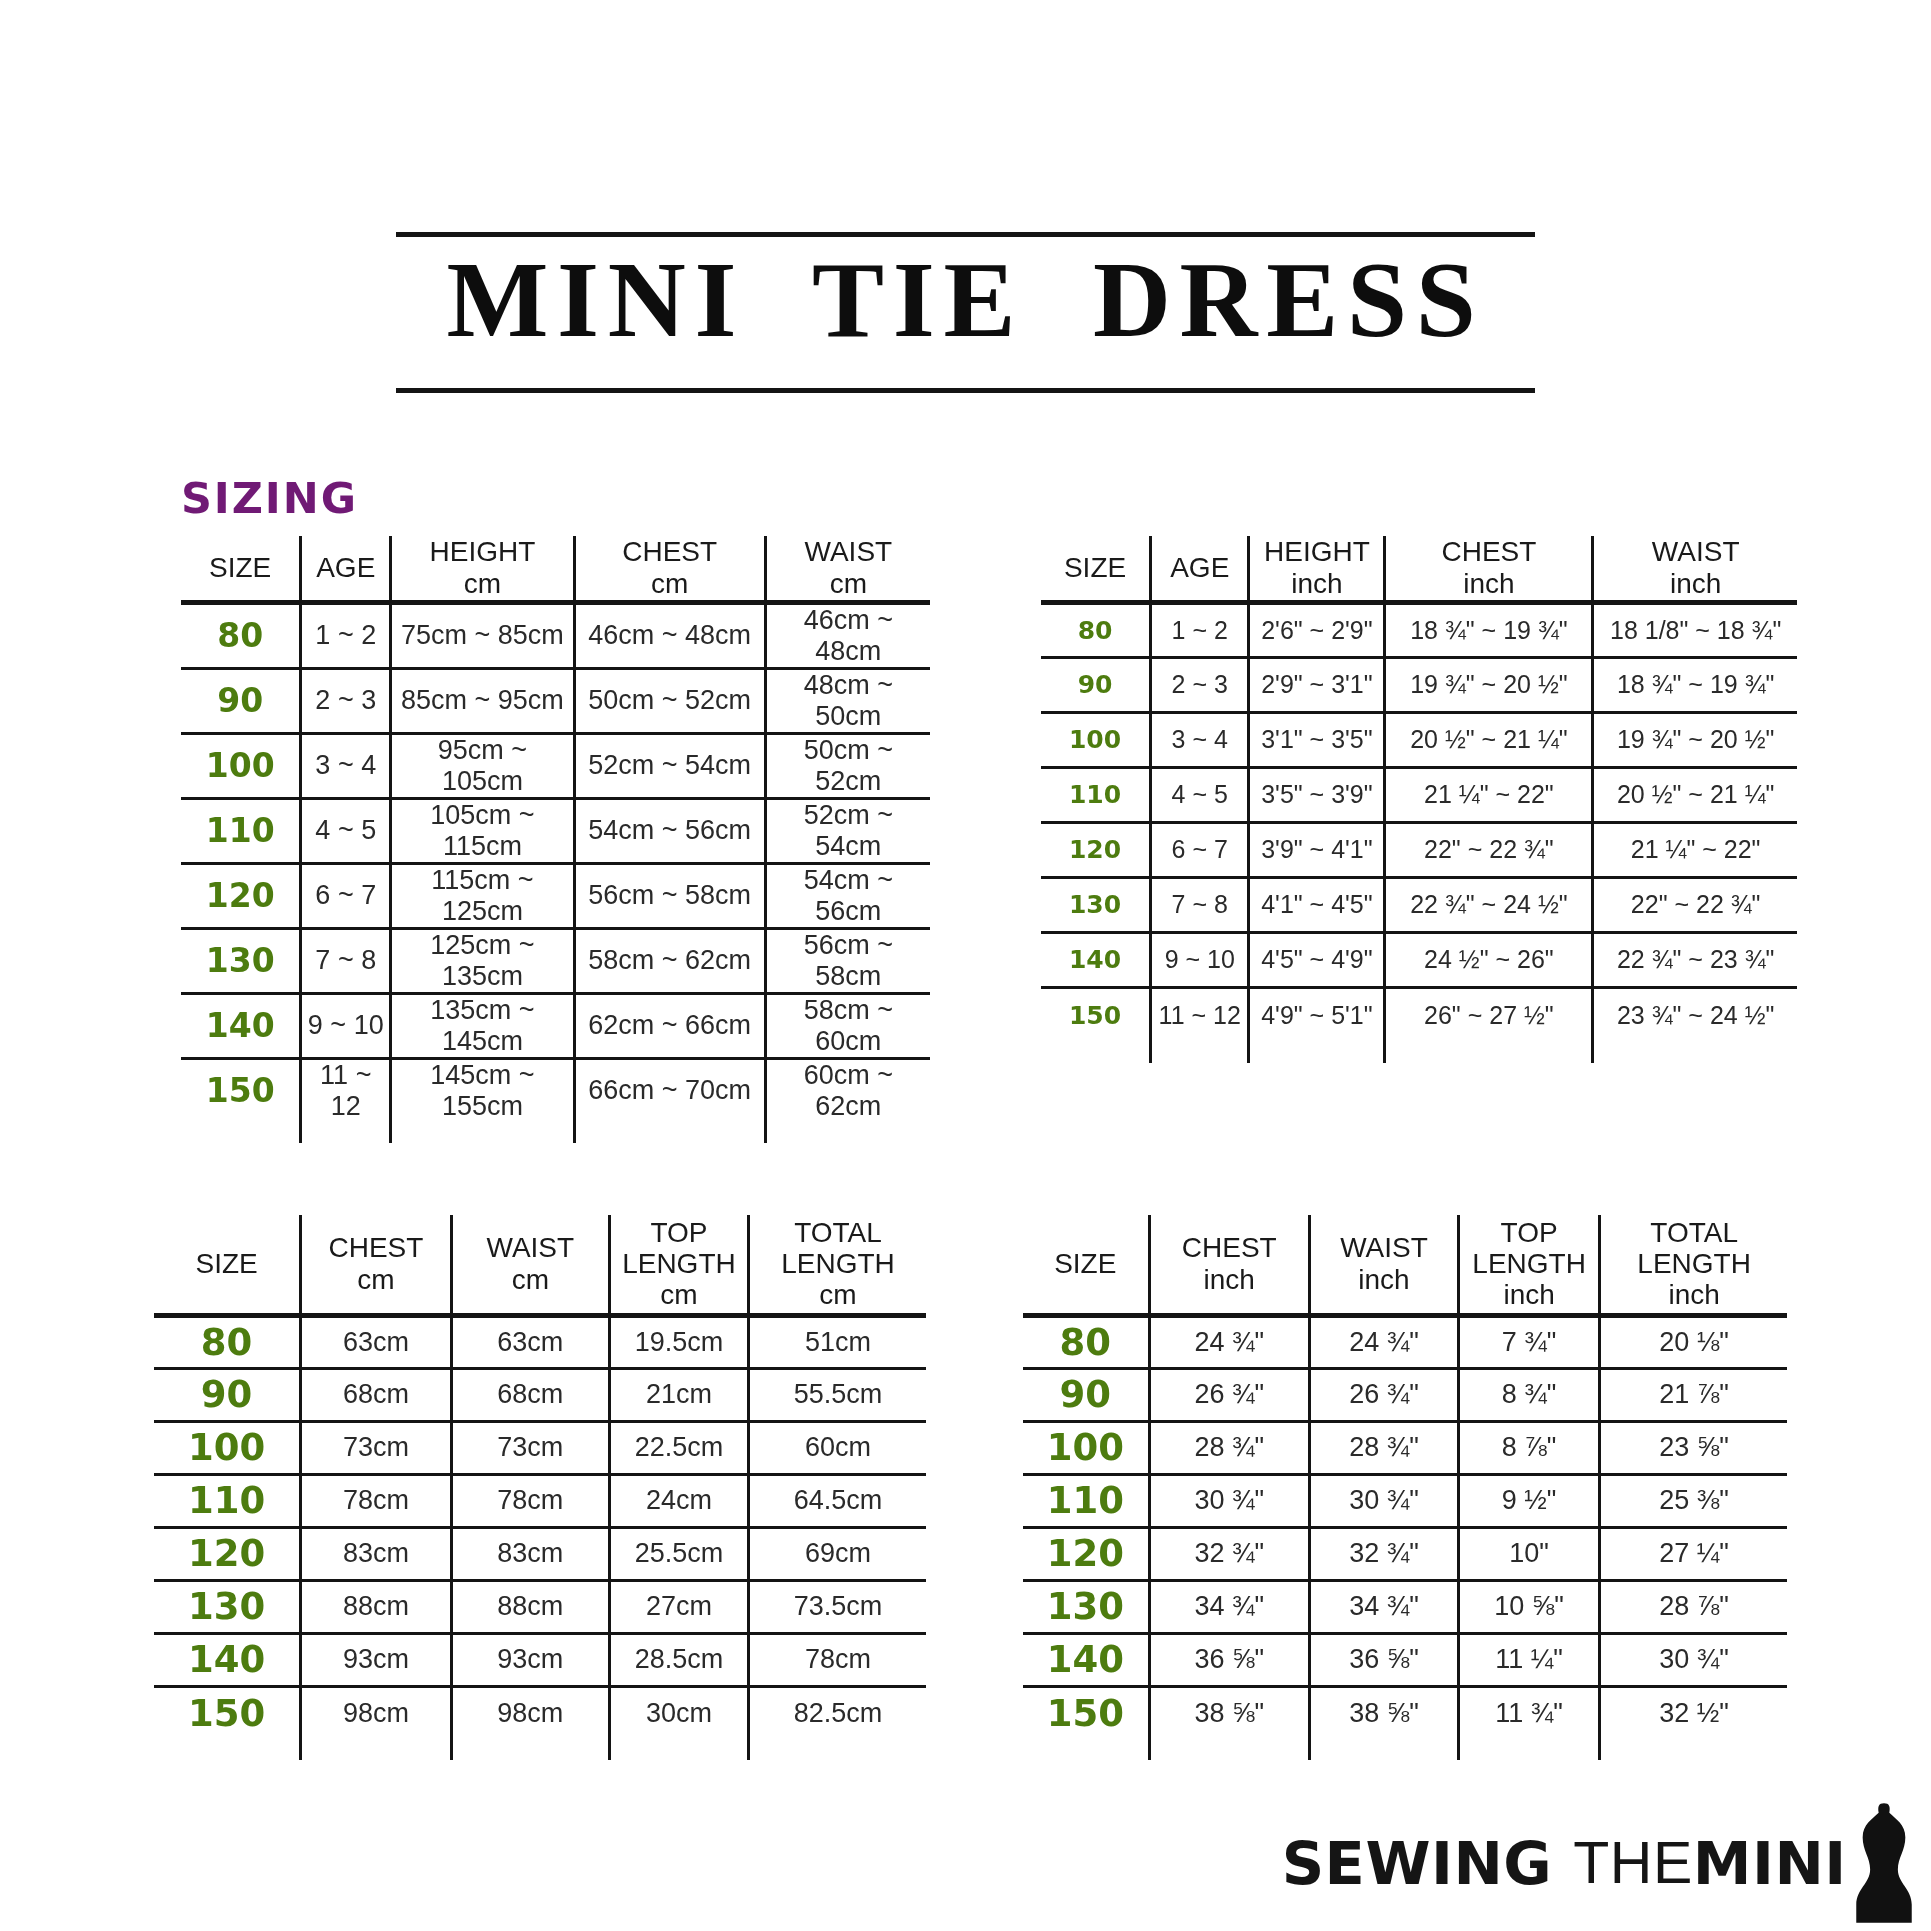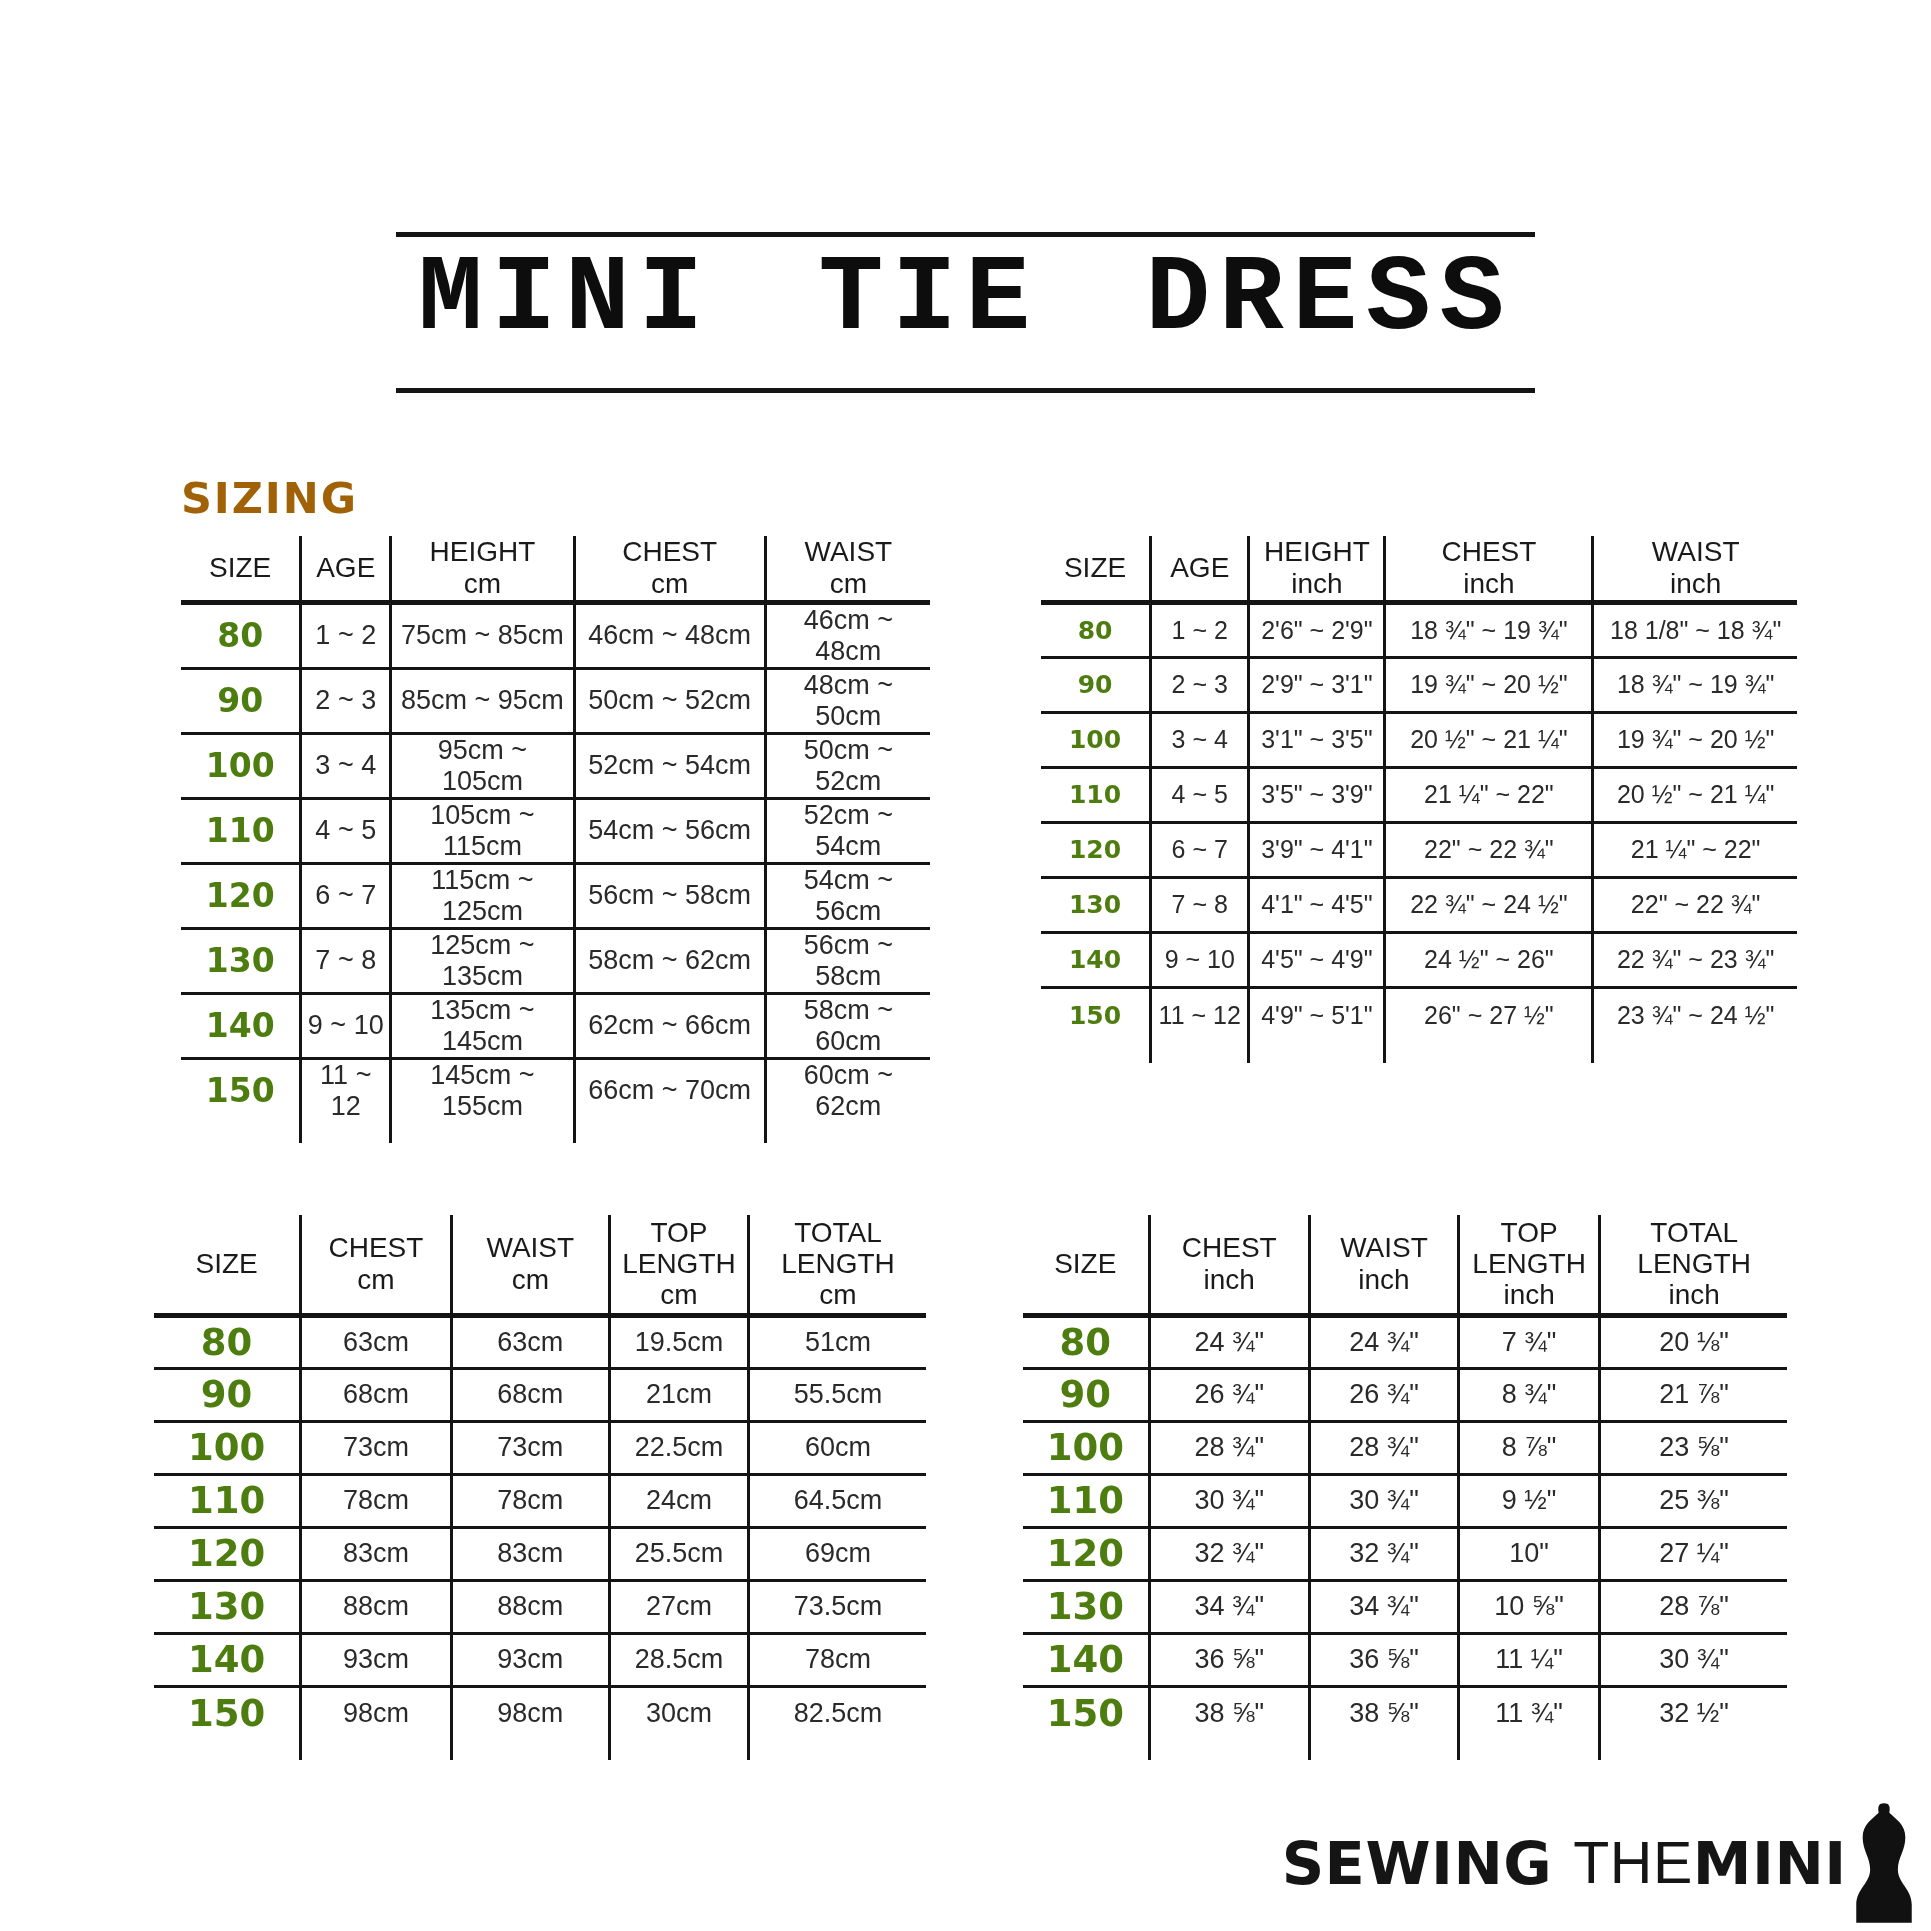--- a/index.html
+++ b/index.html
@@ -5,24 +5,24 @@
   html,body { margin:0; padding:0; background:#ffffff; }
   .page {
     position:relative; width:1931px; height:1931px; background:#ffffff;
     font-family:"Liberation Sans", sans-serif; color:#1a1a1a; overflow:hidden;
   }
   .rule { position:absolute; background:#141414; height:4.8px; left:396px; width:1139px; }
   .rule-top { top:232px; }
   .rule-bottom { top:388px; }
   .title {
     position:absolute; left:0; right:0; top:238px; margin:0; text-align:center;
-    font-family:Liberation Mono, monospace; font-weight:900; font-size:108px;
+    font-family:Liberation Serif, serif; font-weight:900; font-size:108px;
     letter-spacing:8.7px; word-spacing:33px; color:#0d0d0d;
   }
-  .marker { font-family:"DejaVu Sans", sans-serif; font-weight:900; color:#a16207; letter-spacing:1.9px; }
+  .marker { font-family:"DejaVu Sans", sans-serif; font-weight:900; color:#701a75; letter-spacing:1.9px; }
   .sizing-heading { position:absolute; left:181px; top:473px; margin:0; font-size:43px; }
   .finished-intro { position:absolute; left:181px; top:1099px; width:1632px; font-size:28px; line-height:1.78; color:#222; }
   .finished-heading { font-size:40px; letter-spacing:1px; margin-right:19.3px; }
   .finished-desc { font-size:28px; }
 
   table { position:absolute; border-collapse:collapse; table-layout:fixed; }
   th, td { border-left:3.9px solid #141414; text-align:center; vertical-align:middle; padding:0 3.9px; overflow:hidden; }
   th:first-child, td:first-child { border-left:none;margin-left:35px; }
   thead th { border-bottom:5.8px solid #141414; font-weight:normal; }
   tbody td { border-bottom:3.9px solid #141414; }

